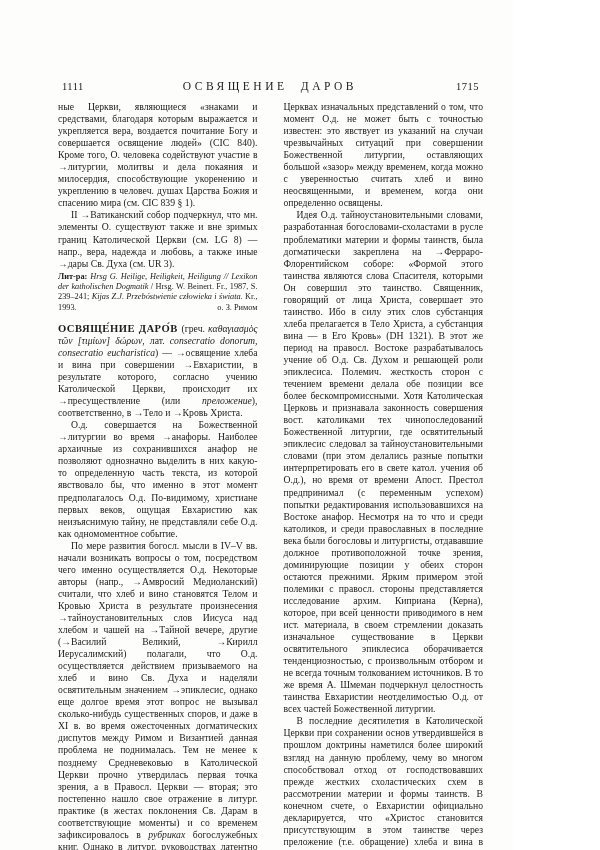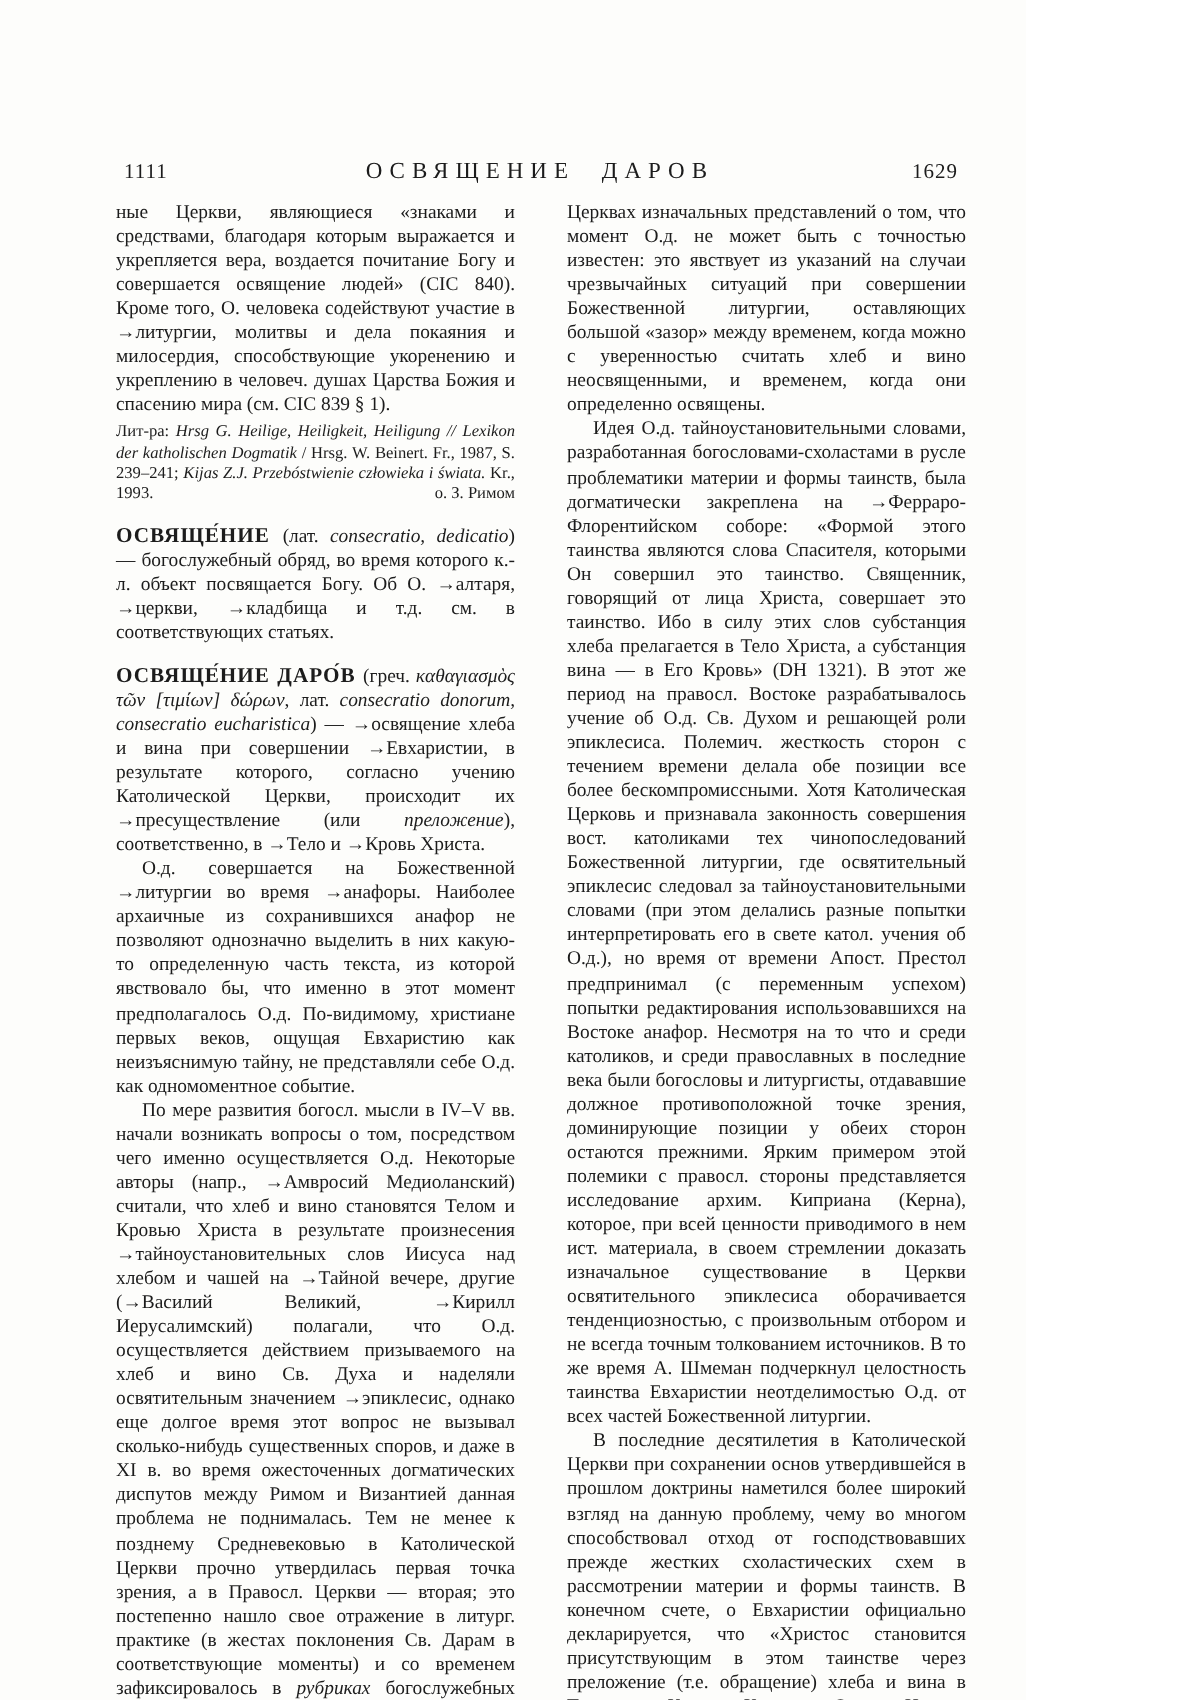--- a/index.html
+++ b/index.html
@@ -12,38 +12,38 @@
   .pagehead{display:flex;align-items:baseline;margin:0 4px 9px 4px;}
   .pgnum{font-size:10.5px;letter-spacing:0.5px;}
   .runtitle{flex:1;text-align:center;font-weight:normal;font-size:11.5px;letter-spacing:3.5px;word-spacing:7px;}
   .columns{display:flex;gap:26px;}
   .col{width:249px;text-align:justify;font-size:9.7px;line-height:12.05px;hyphens:auto;}
   .para{margin:0;}
   .para.ind{text-indent:13px;}
   .para.entry{margin-top:10px;}
   .para.bib{font-size:8.3px;line-height:10.3px;margin-top:2px;}
   .hw{font-weight:bold;font-size:10.6px;letter-spacing:0.5px;}
-  .b{font-weight:normal;}
+  .b{font-weight:bold;}
   .i{font-style:italic;}
   .sig{float:right;font-style:normal;}
 </style>
 </head>
 <body>
 
 <div class="page">
   <header class="pagehead">
     <span class="pgnum">1111</span>
     <span class="runtitle">ОСВЯЩЕНИЕ ДАРОВ</span>
-    <span class="pgnum">1629</span>
+    <span class="pgnum">1715</span>
   </header>
   <div class="columns">
     <div class="col">
         <p class="para cont"><span>ные Церкви, являющиеся «знаками и средствами, благодаря которым выражается и укрепляется вера, воздается почитание Богу и совершается освящение людей» (CIC 840). Кроме того, О. человека содействуют участие в →литургии, молитвы и дела покаяния и милосердия, способствующие укоренению и укреплению в человеч. душах Царства Божия и спасению мира (см. CIC 839 § 1).</span></p>
+        <p class="para ind"><span>II →Ватиканский собор подчеркнул, что мн. элементы О. существуют также и вне зримых границ Католической Церкви (см. LG 8) — напр., вера, надежда и любовь, а также иные →дары Св. Духа (см. UR 3).</span></p>
         <p class="para bib"><span class="b">Лит-ра: </span><span class="i">Hrsg G. Heilige, Heiligkeit, Heiligung // Lexikon der katholischen Dogmatik</span><span> / Hrsg. W. Beinert. Fr., 1987, S. 239–241; </span><span class="i">Kijas Z.J. Przebóstwienie człowieka i świata.</span><span> Kr., 1993.</span><span class="sig">о. З. Римом</span></p>
-        <p class="para entry"><span class="hw">ОСВЯЩЕ́НИЕ </span><span>(лат. </span><span class="i">consecratio, dedicatio</span><span>) — богослужебный обряд, во время которого к.-л. объект посвящается Богу. Об О. →алтаря, →церкви, →кладбища и т.д. см. в соответствующих статьях.</span></p>
         <p class="para entry"><span class="hw">ОСВЯЩЕ́НИЕ ДАРО́В </span><span>(греч. </span><span class="i">καθαγιασμὸς τῶν [τιμίων] δώρων</span><span>, лат. </span><span class="i">consecratio donorum, consecratio eucharistica</span><span>) — →освящение хлеба и вина при совершении →Евхаристии, в результате которого, согласно учению Католической Церкви, происходит их →пресуществление (или </span><span class="i">преложение</span><span>), соответственно, в →Тело и →Кровь Христа.</span></p>
         <p class="para ind"><span>О.д. совершается на Божественной →литургии во время →анафоры. Наиболее архаичные из сохранившихся анафор не позволяют однозначно выделить в них какую-то определенную часть текста, из которой явствовало бы, что именно в этот момент предполагалось О.д. По-видимому, христиане первых веков, ощущая Евхаристию как неизъяснимую тайну, не представляли себе О.д. как одномоментное событие.</span></p>
         <p class="para ind"><span>По мере развития богосл. мысли в IV–V вв. начали возникать вопросы о том, посредством чего именно осуществляется О.д. Некоторые авторы (напр., →Амвросий Медиоланский) считали, что хлеб и вино становятся Телом и Кровью Христа в результате произнесения →тайноустановительных слов Иисуса над хлебом и чашей на →Тайной вечере, другие (→Василий Великий, →Кирилл Иерусалимский) полагали, что О.д. осуществляется действием призываемого на хлеб и вино Св. Духа и наделяли освятительным значением →эпиклесис, однако еще долгое время этот вопрос не вызывал сколько-нибудь существенных споров, и даже в XI в. во время ожесточенных догматических диспутов между Римом и Византией данная проблема не поднималась. Тем не менее к позднему Средневековью в Католической Церкви прочно утвердилась первая точка зрения, а в Правосл. Церкви — вторая; это постепенно нашло свое отражение в литург. практике (в жестах поклонения Св. Дарам в соответствующие моменты) и со временем зафиксировалось в </span><span class="i">рубриках</span><span> богослужебных книг. Однако в литург. руководствах латентно присутствует и свидетельство сохранения в обеих</span></p>
       </div>
     <div class="col">
         <p class="para cont"><span>Церквах изначальных представлений о том, что момент О.д. не может быть с точностью известен: это явствует из указаний на случаи чрезвычайных ситуаций при совершении Божественной литургии, оставляющих большой «зазор» между временем, когда можно с уверенностью считать хлеб и вино неосвященными, и временем, когда они определенно освящены.</span></p>
         <p class="para ind"><span>Идея О.д. тайноустановительными словами, разработанная богословами-схоластами в русле проблематики материи и формы таинств, была догматически закреплена на →Ферраро-Флорентийском соборе: «Формой этого таинства являются слова Спасителя, которыми Он совершил это таинство. Священник, говорящий от лица Христа, совершает это таинство. Ибо в силу этих слов субстанция хлеба прелагается в Тело Христа, а субстанция вина — в Его Кровь» (DH 1321). В этот же период на правосл. Востоке разрабатывалось учение об О.д. Св. Духом и решающей роли эпиклесиса. Полемич. жесткость сторон с течением времени делала обе позиции все более бескомпромиссными. Хотя Католическая Церковь и признавала законность совершения вост. католиками тех чинопоследований Божественной литургии, где освятительный эпиклесис следовал за тайноустановительными словами (при этом делались разные попытки интерпретировать его в свете катол. учения об О.д.), но время от времени Апост. Престол предпринимал (с переменным успехом) попытки редактирования использовавшихся на Востоке анафор. Несмотря на то что и среди католиков, и среди православных в последние века были богословы и литургисты, отдававшие должное противоположной точке зрения, доминирующие позиции у обеих сторон остаются прежними. Ярким примером этой полемики с правосл. стороны представляется исследование архим. Киприана (Керна), которое, при всей ценности приводимого в нем ист. материала, в своем стремлении доказать изначальное существование в Церкви освятительного эпиклесиса оборачивается тенденциозностью, с произвольным отбором и не всегда точным толкованием источников. В то же время А. Шмеман подчеркнул целостность таинства Евхаристии неотделимостью О.д. от всех частей Божественной литургии.</span></p>
         <p class="para ind"><span>В последние десятилетия в Католической Церкви при сохранении основ утвердившейся в прошлом доктрины наметился более широкий взгляд на данную проблему, чему во многом способствовал отход от господствовавших прежде жестких схоластических схем в рассмотрении материи и формы таинств. В конечном счете, о Евхаристии официально декларируется, что «Христос становится присутствующим в этом таинстве через преложение (т.е. обращение) хлеба и вина в Тело и Кровь Христа. Отцы Церкви непоколебимо подтвердили веру Церкви в действенность слова Христова и действия Духа Святого для совершения этого преложения» (ККЦ 1375; ср. ККЦ 1353). В ряде документов оговаривается, что Церковь имеет власть определять конкретный облик таинств</span></p>
       </div>
   </div>

